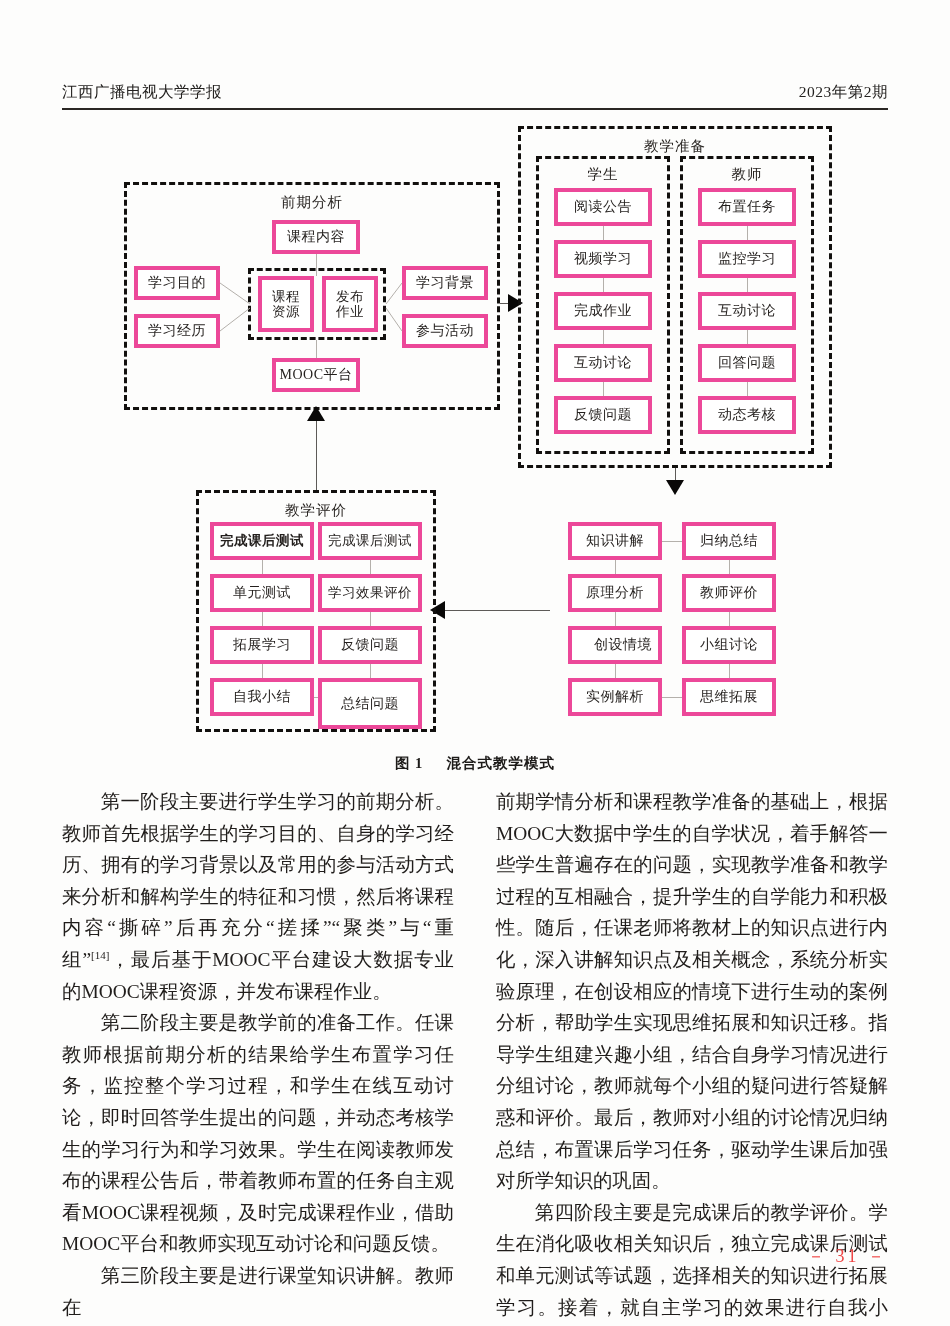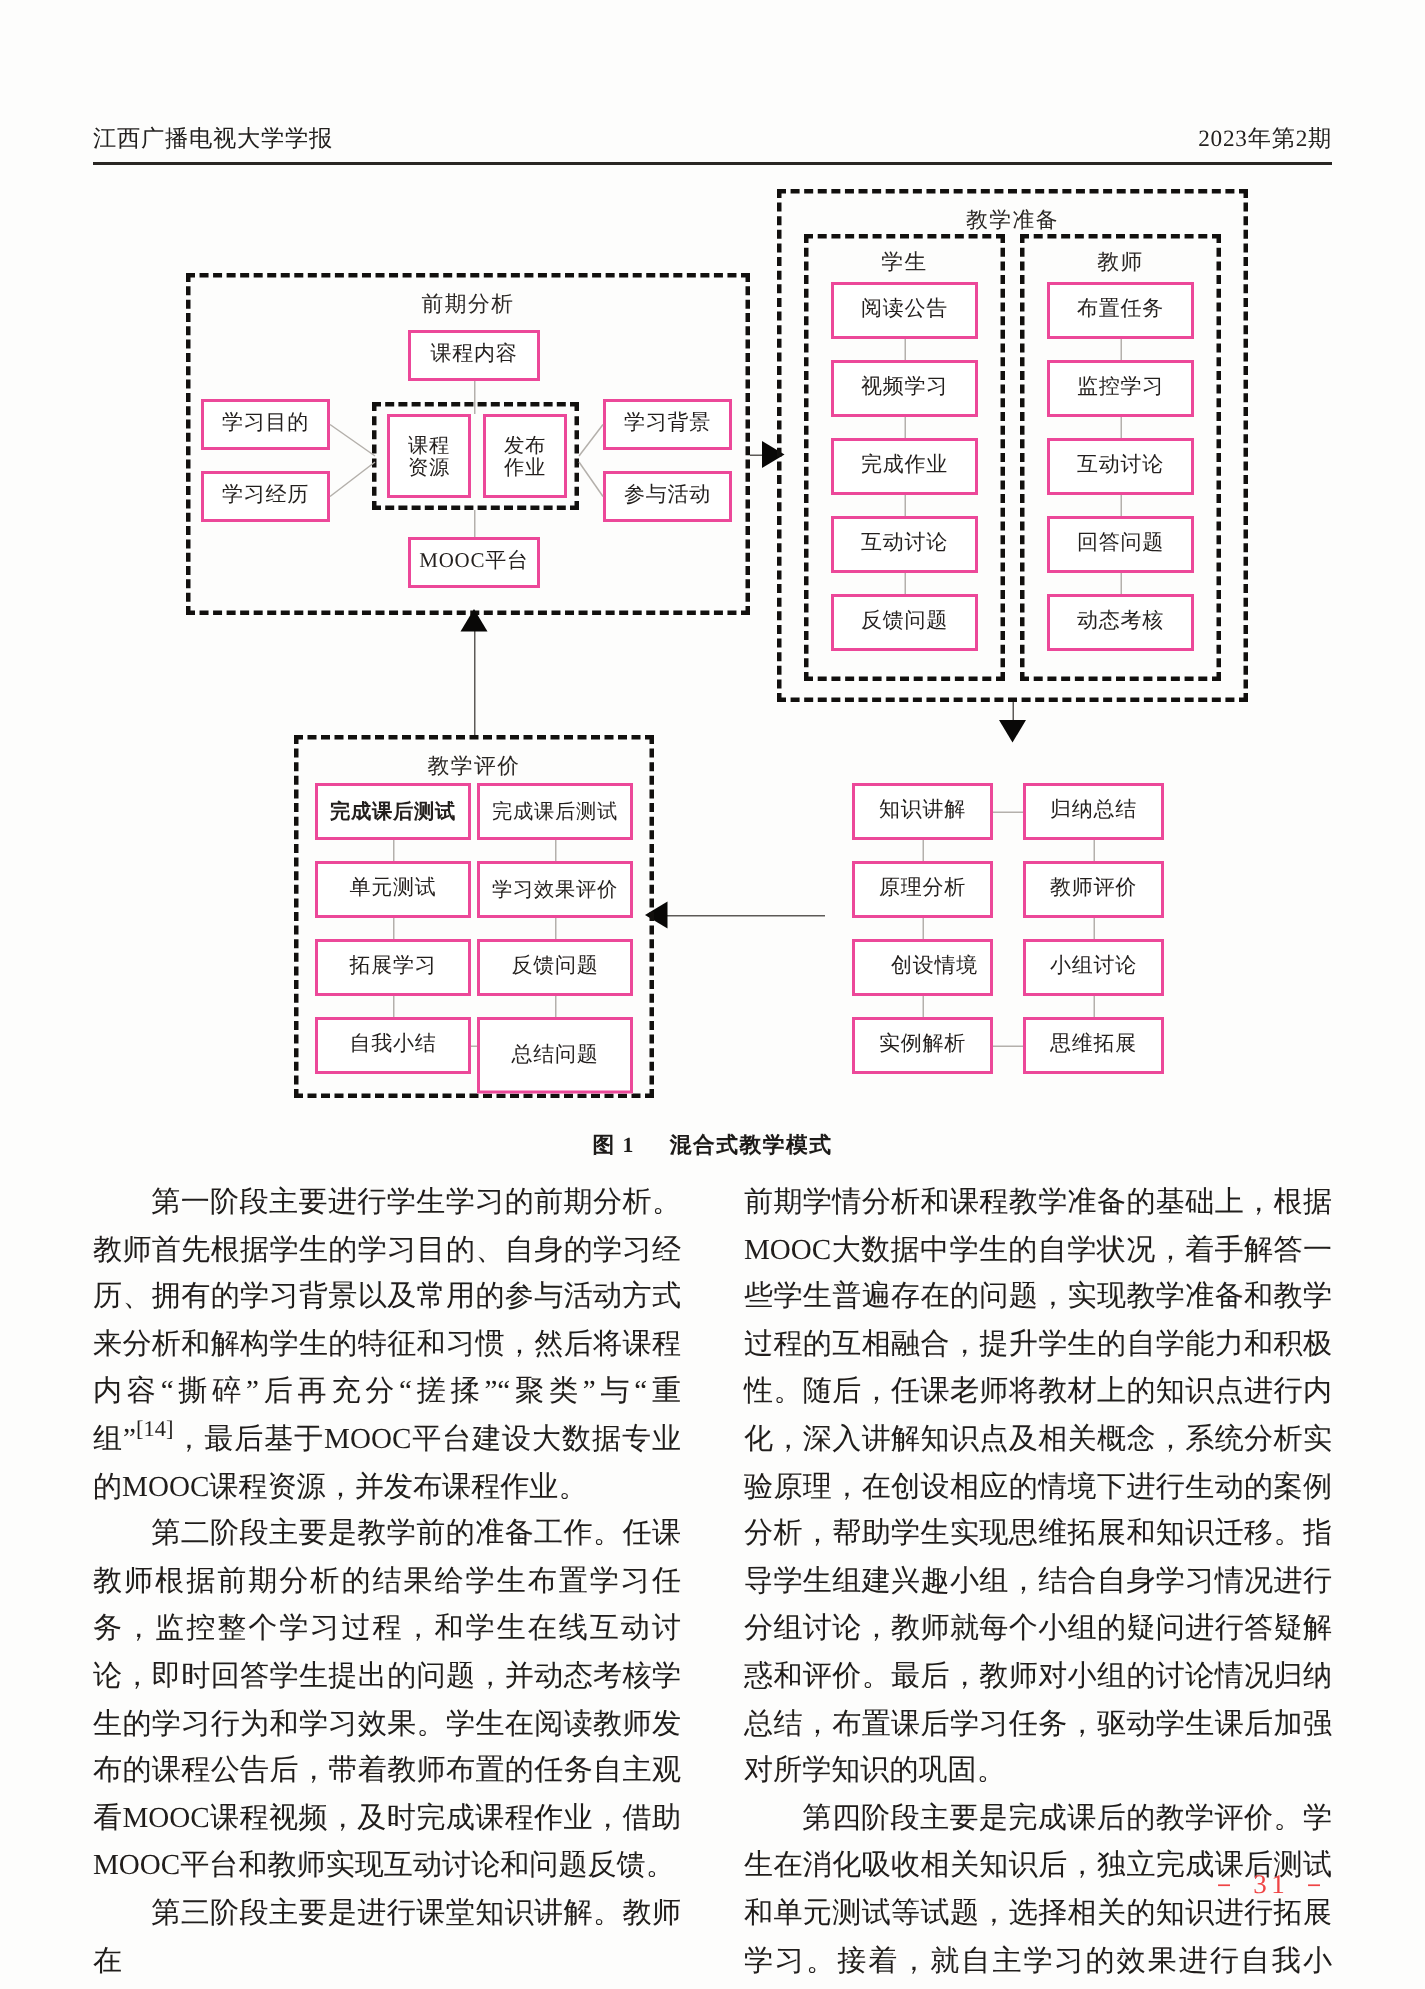--- a/index.html
+++ b/index.html
@@ -74,21 +74,21 @@
     text-align: center;
     font-size: 14.5px;
     color: #2b2724;
     letter-spacing: 1px;
   }
 
   
   .node {
     position: absolute;
     box-sizing: border-box;
-    border: 2px solid #ec4899;
+    border: 4px solid #ec4899;
     background: #ffffff;
     display: flex;
     align-items: center;
     justify-content: center;
     text-align: center;
     font-size: 14px;
     letter-spacing: 0.5px;
     color: #231f1d;
     line-height: 1.12;
   }
@@ -144,21 +144,21 @@
     line-height: 31.6px;
     text-align: justify;
     text-justify: inter-ideograph;
     color: #201d1b;
   }
   .col-left  { left: 62px; }
   .col-right { left: 496px; }
   .col p { margin: 0; }
   .col p.indent { text-indent: 2em; }
   .sup {
-    font-size: 15px;
+    font-size: 11px;
     vertical-align: super;
     line-height: 0;
   }
 
   .folio {
     position: absolute;
     left: 496px;
     top: 1244px;
     width: 392px;
     text-align: right;

